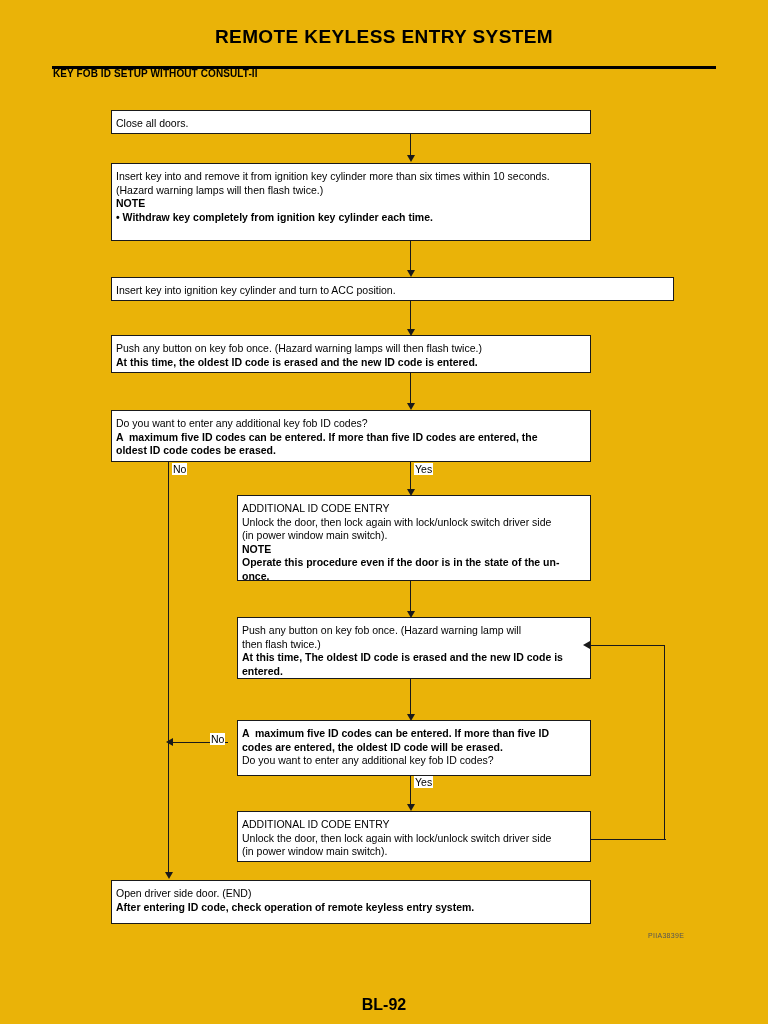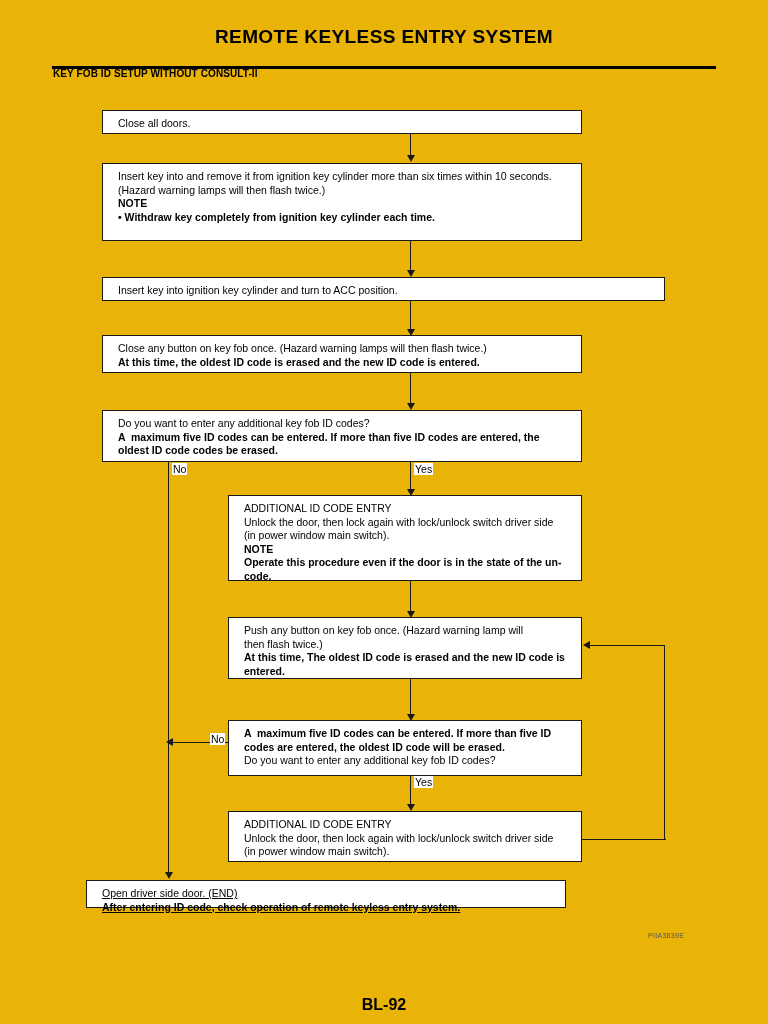--- a/index.html
+++ b/index.html
@@ -51,21 +51,22 @@
   }
 
   
   .box {
     position: absolute;
     box-sizing: border-box;
     border: 1.4px solid #1a1a1a;
     background: #ffffff;
     font-size: 10.5px;
     line-height: 13.6px;
-    padding: 6px 8px 5px 15px;
+    padding: 6px 8px 5px 4px;
+    margin-left: 9px;
   }
   .box p {
     margin: 0;
     white-space: pre-wrap;
   }
   .box p.b {
     font-weight: bold;
   }
 
   
@@ -150,21 +151,21 @@
   <div class="arrow-down" style="left:407px; top:270px;"></div>
 
   <div class="box" style="left:102px; top:277px; width:563px; height:24px;">
     <p>Insert key into ignition key cylinder and turn to ACC position.</p>
   </div>
 
   <div class="vline" style="left:410px; top:301px; height:32px;"></div>
   <div class="arrow-down" style="left:407px; top:329px;"></div>
 
   <div class="box" style="left:102px; top:335px; width:480px; height:38px;">
-    <p>Close any button on key fob once. (Hazard warning lamps will then flash twice.)</p>
+    <p>Push any button on key fob once. (Hazard warning lamps will then flash twice.)</p>
     <p class="b">At this time, the oldest ID code is erased and the new ID code is entered.</p>
   </div>
 
   <div class="vline" style="left:410px; top:373px; height:34px;"></div>
   <div class="arrow-down" style="left:407px; top:403px;"></div>
 
   <div class="box" style="left:102px; top:410px; width:480px; height:52px;">
     <p>Do you want to enter any additional key fob ID codes?</p>
     <p class="b">A  maximum five ID codes can be entered. If more than five ID codes are entered, the</p>
     <p class="b">oldest ID code codes be erased.</p>
@@ -177,21 +178,21 @@
   <div class="branch-label" style="left:414px; top:463px;">Yes</div>
   <div class="vline" style="left:410px; top:462px; height:31px;"></div>
   <div class="arrow-down" style="left:407px; top:489px;"></div>
 
   <div class="box" style="left:228px; top:495px; width:354px; height:86px;">
     <p>ADDITIONAL ID CODE ENTRY</p>
     <p>Unlock the door, then lock again with lock/unlock switch driver side</p>
     <p>(in power window main switch).</p>
     <p class="b">NOTE</p>
     <p class="b">Operate this procedure even if the door is in the state of the un-</p>
-    <p class="b">code.</p>
+    <p class="b">once.</p>
   </div>
 
   <div class="vline" style="left:410px; top:581px; height:34px;"></div>
   <div class="arrow-down" style="left:407px; top:611px;"></div>
 
   <div class="box" style="left:228px; top:617px; width:354px; height:62px;">
     <p>Push any button on key fob once. (Hazard warning lamp will</p>
     <p>then flash twice.)</p>
     <p class="b">At this time, The oldest ID code is erased and the new ID code is</p>
     <p class="b">entered.</p>
@@ -218,21 +219,21 @@
   <div class="branch-label" style="left:414px; top:776px;">Yes</div>
   <div class="vline" style="left:410px; top:776px; height:33px;"></div>
   <div class="arrow-down" style="left:407px; top:804px;"></div>
 
   <div class="box" style="left:228px; top:811px; width:354px; height:51px;">
     <p>ADDITIONAL ID CODE ENTRY</p>
     <p>Unlock the door, then lock again with lock/unlock switch driver side</p>
     <p>(in power window main switch).</p>
   </div>
 
-  <div class="box" style="left:86px; top:880px; width:480px; height:28px;text-decoration:underline;">
+  <div class="box" style="left:102px; top:880px; width:480px; height:44px;">
     <p>Open driver side door. (END)</p>
     <p class="b">After entering ID code, check operation of remote keyless entry system.</p>
   </div>
 
   <div class="fig-code" style="left:648px; top:932px;">PIIA3839E</div>
   <div class="page-num">BL-92</div>
 
 </div>
 
 </body></html>

